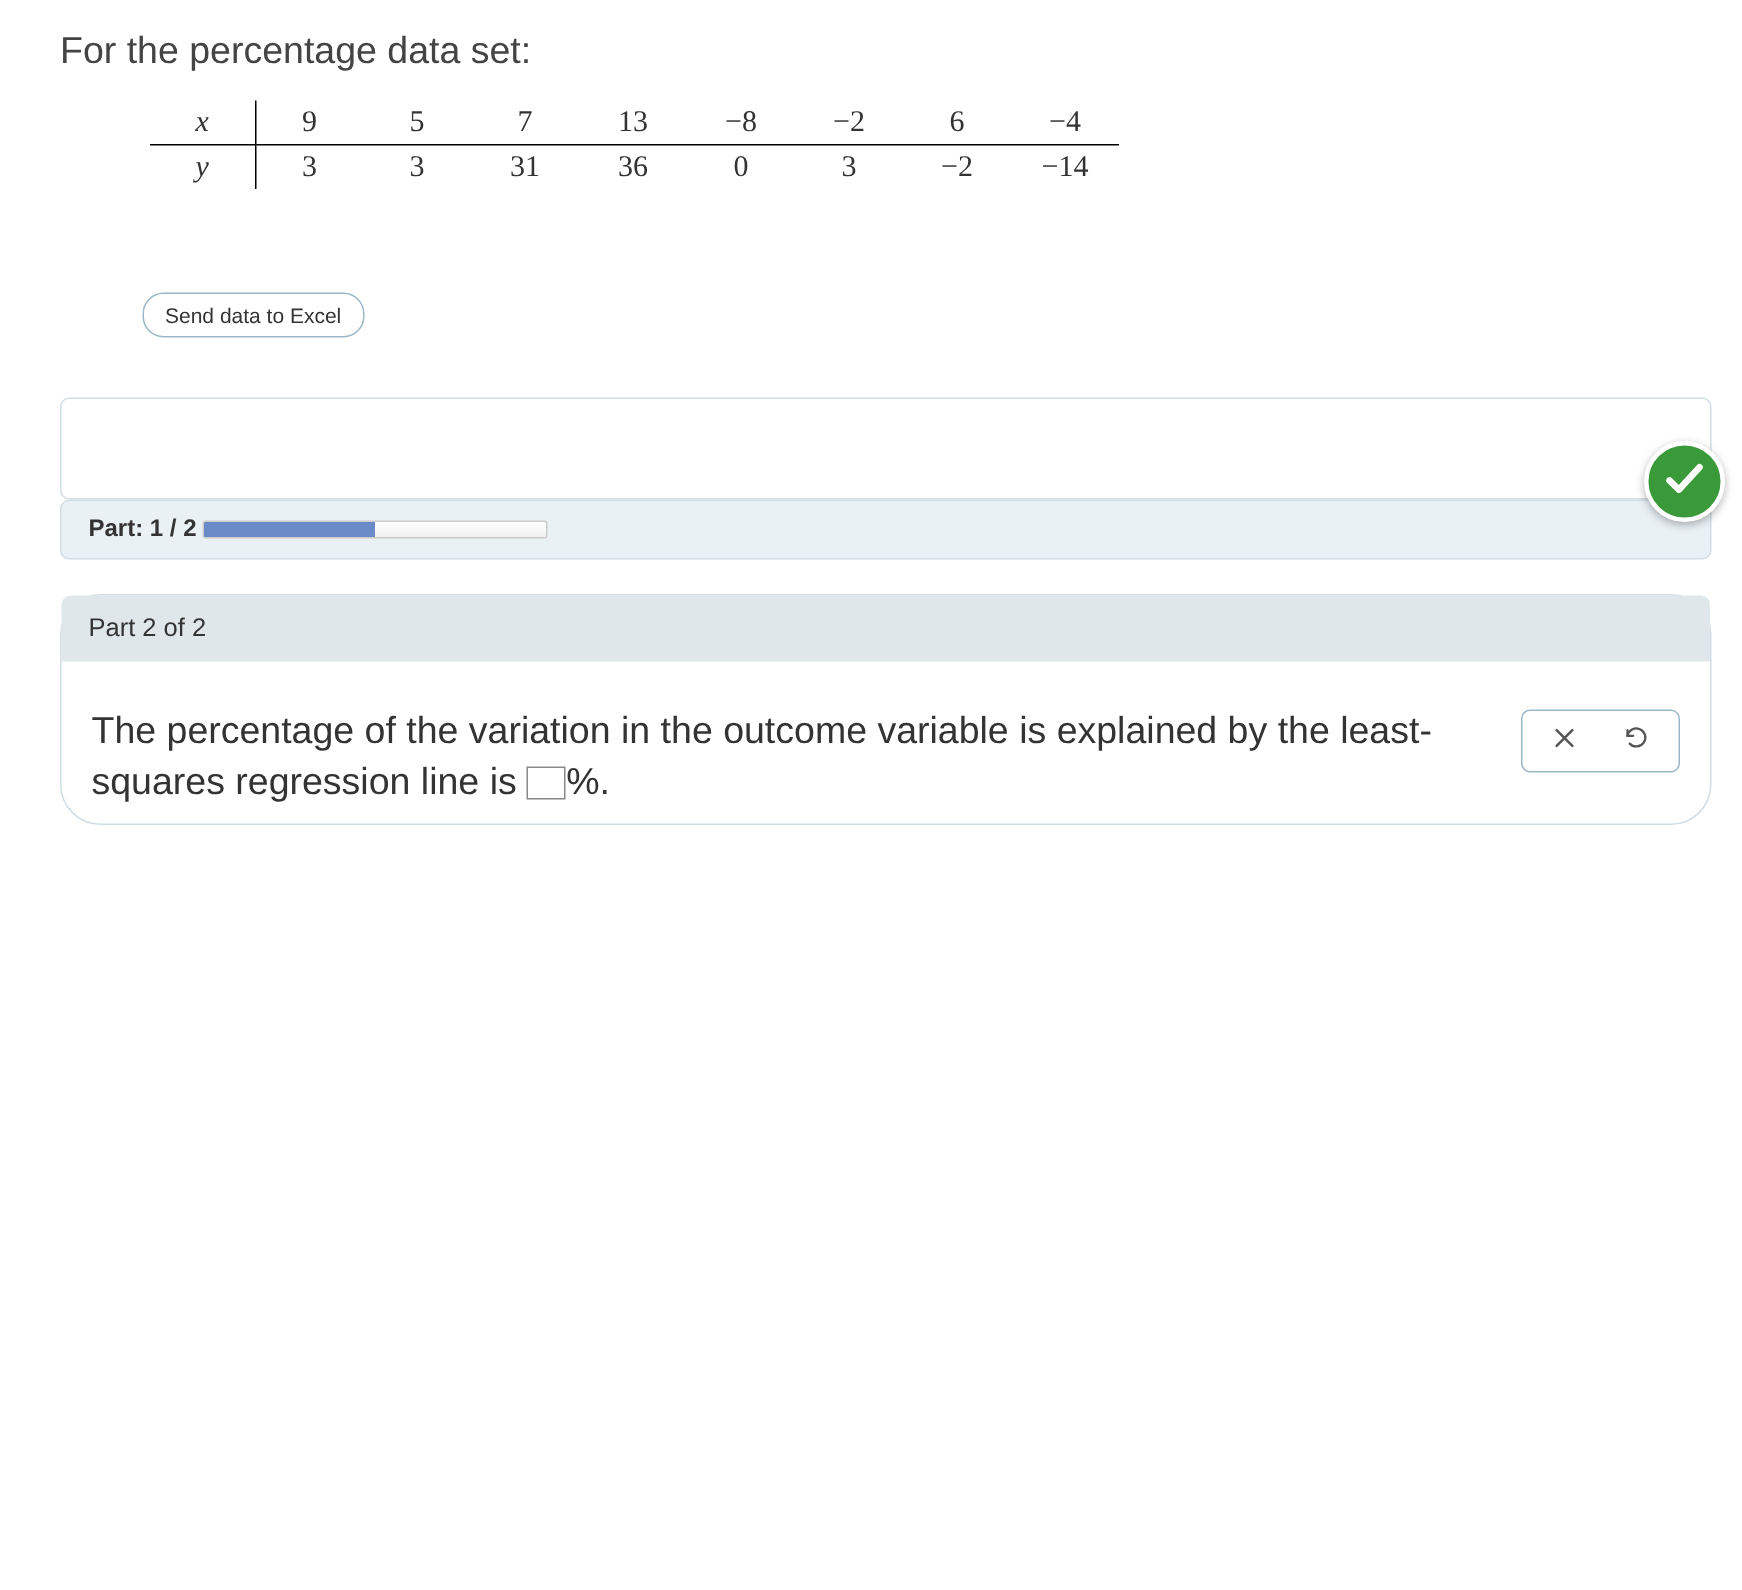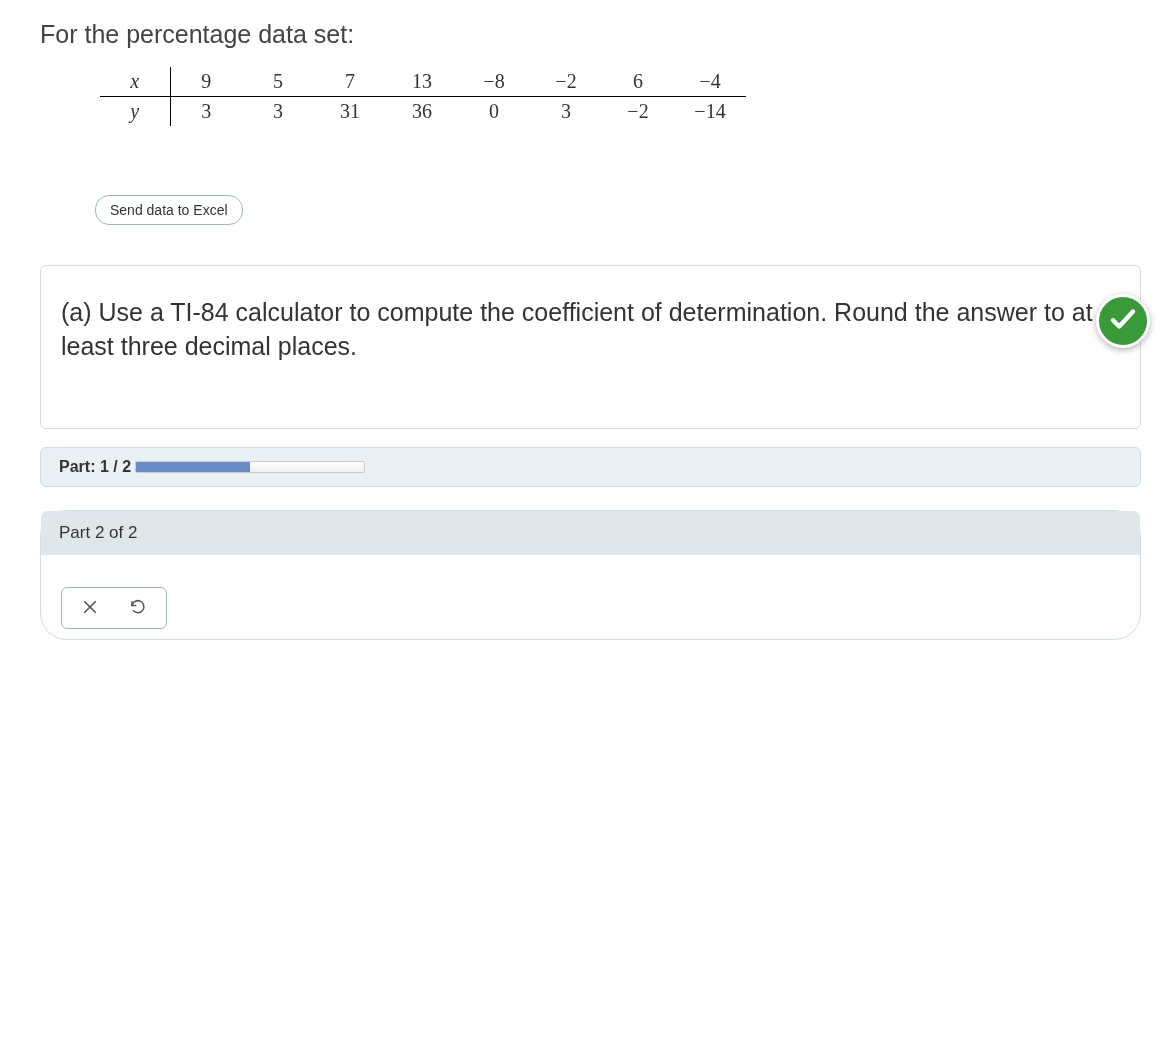--- a/index.html
+++ b/index.html
@@ -100,21 +100,20 @@
     border-radius: 50%;
     background: #3a9a3a;
     border: 3px solid #fff;
     box-shadow: 0 2px 6px rgba(0,0,0,0.3);
     display: flex;
     align-items: center;
     justify-content: center;
   }
   .check-badge svg { width: 30px; height: 30px; }
   .progress-row {
-    margin-top: 18px;
     background: #eaf1f5;
     border: 1px solid #d0dde3;
     border-radius: 6px;
     padding: 10px 18px;
     display: flex;
     align-items: center;
     gap: 4px;
     font-size: 16px;
     font-family: Arial, sans-serif;
   }
@@ -200,35 +199,37 @@
 
 <div class="part">
   <div class="check-badge">
     <span>
       <svg viewBox="0 0 24 24" fill="none" stroke="#fff" stroke-width="3.5" stroke-linecap="round" stroke-linejoin="round">
           <polyline points="4 13 9 18 20 6"></polyline>
         </svg>
     </span>
   </div>
   <div class="part-body">
-    <p>(a) Use a TI-84 calculator to compute the coefficient of determination. Round the answer to at least three decimal places.</p>
   </div>
 </div>
 
 <div class="progress-row">
   <span><b>Part: 1 / 2</b></span>
   <div class="progress-bar">
     <div class="progress-fill" style="width:50%"></div>
   </div>
 </div>
 
 <div class="part part2">
   <div class="part-header">Part 2 of 2</div>
   <div class="part-body" style="padding-bottom:10px">
     <div class="answer-row">
+      <div class="txt">
+        <span>The percentage of the variation in the outcome variable is explained by the least-squares regression line is </span><span class="answer-box empty"></span><span>%.</span>
+      </div>
       <div class="action-box">
         <span class="icon">
           <span>
             <svg viewBox="0 0 24 24" width="18" height="18" fill="none" stroke="#555" stroke-width="2.2" stroke-linecap="round">
                 <line x1="5" y1="5" x2="19" y2="19"></line>
                 <line x1="19" y1="5" x2="5" y2="19"></line>
               </svg>
           </span>
         </span>
         <span class="icon">

